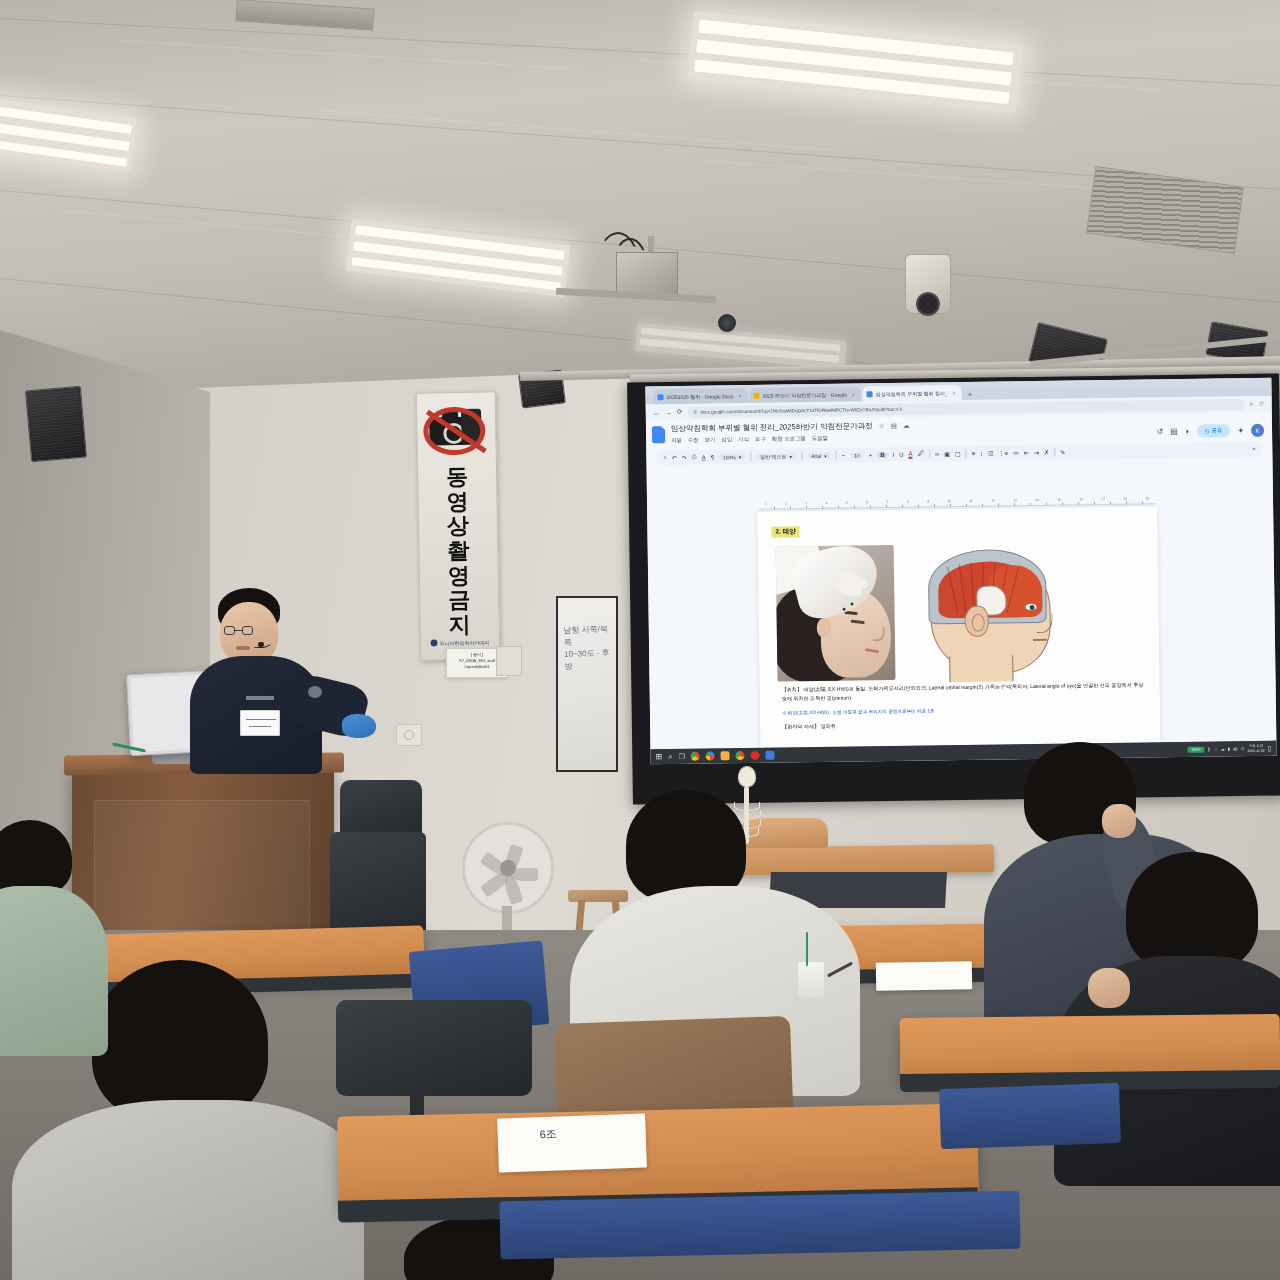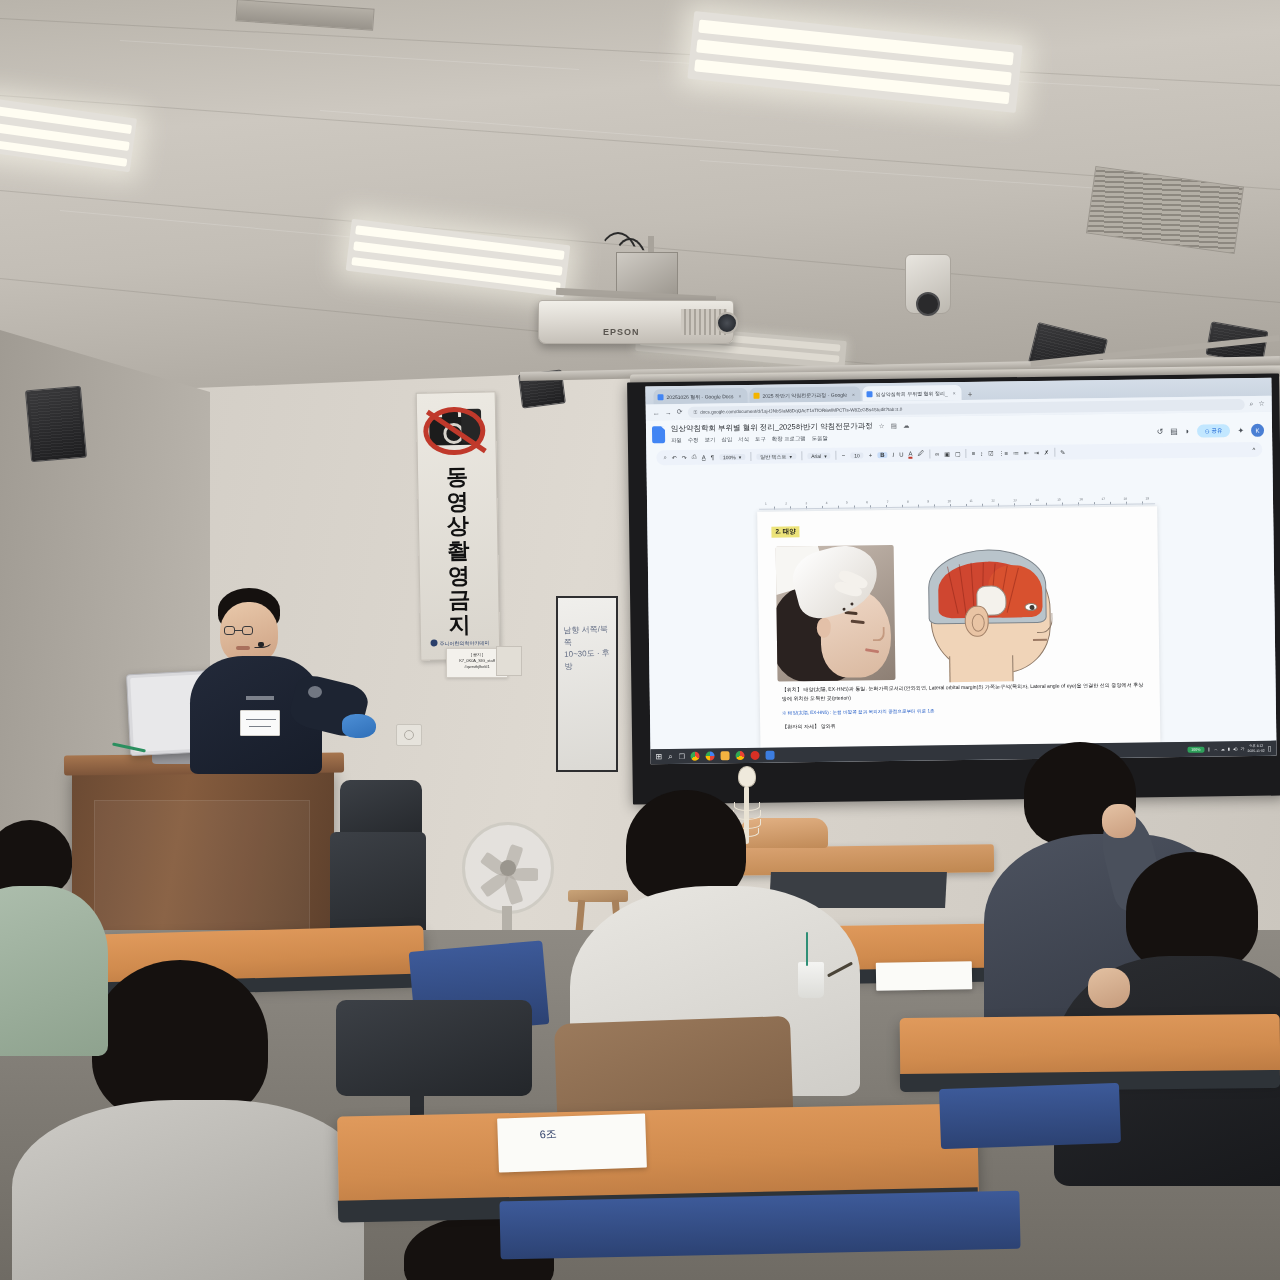--- a/index.html
+++ b/index.html
@@ -358,25 +358,20 @@
   </div>
 
   <div class="cam-body" style="left:905px;top:254px;width:46px;height:60px"></div>
   <div class="cam-lens" style="left:916px;top:292px;width:24px;height:24px"></div>
 
   <div class="proj-arm" style="left:648px;top:236px;width:6px;height:52px"></div>
   <div class="proj-mount" style="left:616px;top:252px;width:62px;height:44px"></div>
   <div class="proj-arm" style="left:556px;top:292px;width:160px;height:7px;transform:rotate(3deg)"></div>
   <div class="cable" style="left:596px;top:232px;width:44px;height:36px"></div>
   <div class="cable" style="left:612px;top:238px;width:36px;height:30px"></div>
-  <div class="proj-body" style="left:538px;top:300px;width:196px;height:44px">
-    <div class="vents"></div>
-
-    <div class="proj-label">EPSON</div>
-  </div>
   <div class="proj-lens" style="left:716px;top:312px;width:22px;height:22px"></div>
 
   <div style="position:absolute;left:520px;top:364px;width:760px;height:9px;
               background:linear-gradient(180deg,#cfcbc4,#a39e96);transform:rotate(-1.2deg)"></div>
   <div style="position:absolute;left:1030px;top:348px;width:250px;height:6px;
               background:#b0aba3;transform:rotate(-6deg)"></div>
 
   <div class="sign" style="left:418px;top:392px;width:80px;height:268px;transform:rotate(-1deg)">
     <div class="sign-cam" style="top:10px;width:70px;height:56px">
       <div class="cam-shape"></div>

